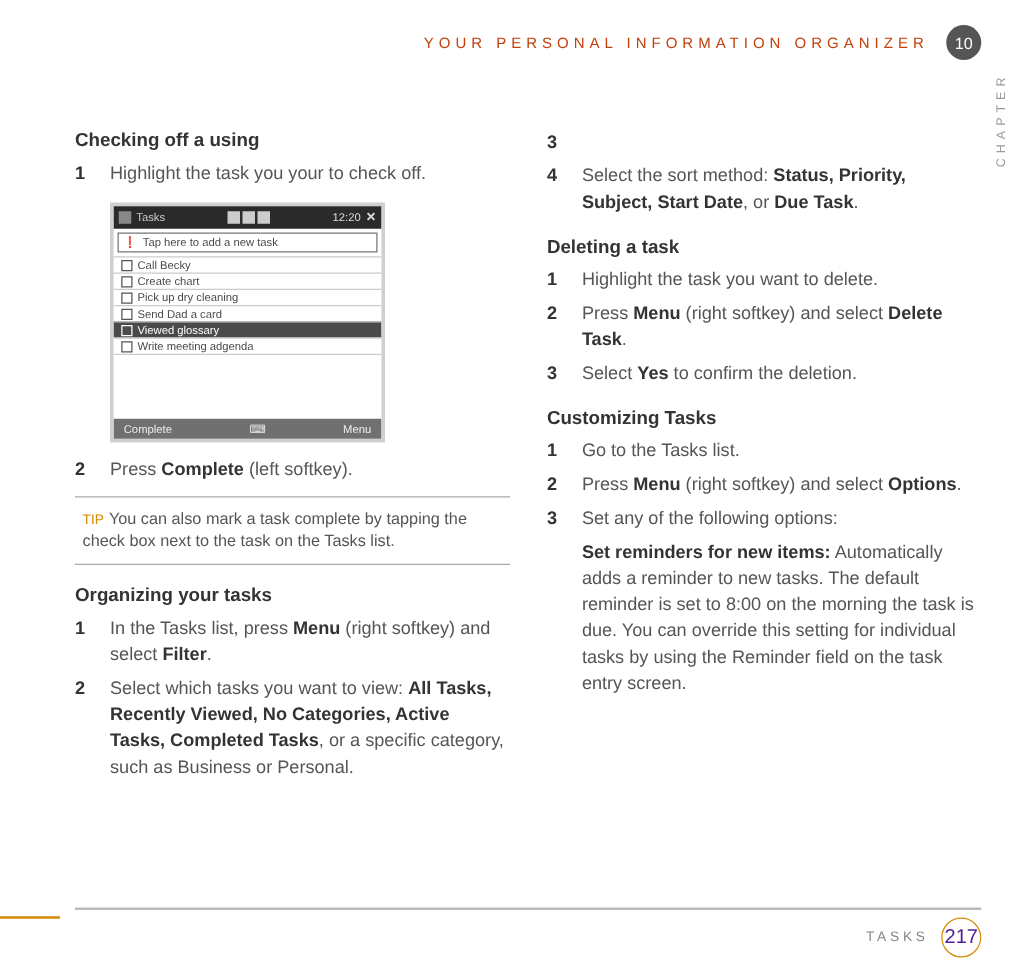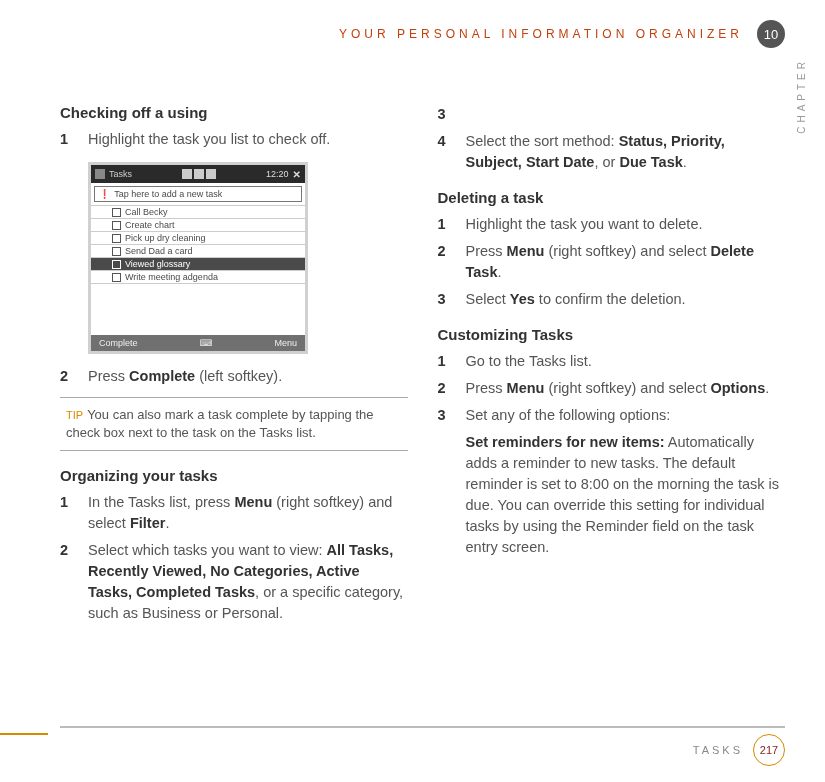--- a/index.html
+++ b/index.html
@@ -17,55 +17,55 @@
   .step .txt b { color: #333; }
   .screenshot { margin: 12px 0 12px 28px; border: 3px solid #d0d0d0; width: 220px; }
   .ss-bar { background: #2a2a2a; height: 18px; display: flex; align-items: center; padding: 0 4px; gap: 2px; }
   .ss-ico { width: 10px; height: 10px; background: #888; }
   .ss-ico.sq { background: #ccc; }
   .ss-time { margin-left: auto; color: #ddd; font-size: 9px; margin-right: 2px; }
   .ss-close { color: #ddd; font-size: 10px; font-weight: bold; }
   .ss-body { background: #fff; }
   .ss-input { margin: 3px; border: 1px solid #777; padding: 2px 4px; font-size: 9px; display: flex; align-items: center; gap: 4px; }
   .ss-list { font-size: 9px; }
-  .ss-row { display: flex; align-items: center; gap: 4px; padding: 1px 21px; border-top: 1px solid #ccc; }
+  .ss-row { display: flex; align-items: center; gap: 4px; padding: 1px 6px; border-top: 1px solid #ccc; }
   .ss-row .cb { width: 9px; height: 9px; border: 1px solid #555; display: inline-block; flex-shrink: 0; }
   .ss-row.sel { background: #4a4a4a; color: #fff; }
   .ss-row.sel .cb { border-color: #fff; }
   .ss-blank { height: 52px; border-top: 1px solid #ccc; }
   .ss-foot { background: #707070; color: #eee; font-size: 9px; display: flex; justify-content: space-between; padding: 3px 8px; }
   .tipbox { border-top: 1px solid #aaa; border-bottom: 1px solid #aaa; padding: 8px 6px; margin: 10px 0 6px; font-size: 13px; line-height: 1.4; color: #555; }
   .tipbox .tip-lbl { color: #d68a00; font-weight: normal; font-size: 11px; margin-right: 4px; }
   .tipbox p + p { margin-top: 6px; }
   .subtext { margin: 4px 0 0 28px; font-size: 14.5px; line-height: 1.45; color: #555; }
   .subtext b { color: #333; }
   .footer { position: absolute; bottom: 16px; left: 60px; right: 40px; border-top: 2px solid #bbb; padding-top: 6px; display: flex; justify-content: flex-end; align-items: center; gap: 10px; }
   .footer-label { letter-spacing: 3px; font-size: 11px; color: #888; }
-  .page-num { width: 32px; height: 32px; border: 1px solid #d68a00; border-radius: 50%; display: flex; align-items: center; justify-content: center; font-size: 11px; color: #7f1d1d; }
+  .page-num { width: 32px; height: 32px; border: 1px solid #d68a00; border-radius: 50%; display: flex; align-items: center; justify-content: center; font-size: 16px; color: #4c1d95; }
   .accent-line { position: absolute; bottom: 47px; left: 0; width: 48px; height: 2px; background: #d68a00; }
 </style>
 </head>
 <body>
 
 <div class="page">
 
   <div class="header">
     <span class="header-title">YOUR PERSONAL INFORMATION ORGANIZER</span>
     <span class="chapter-badge">10</span>
   </div>
   <div class="chapter-vert">CHAPTER</div>
 
   <div class="columns">
 
     <div class="col">
       <div class="section-title">Checking off a using</div>
 
       <div class="step">
         <span class="num">1</span>
-        <span class="txt">Highlight the task you list to check off.</span>
+        <span class="txt">Highlight the task you your to check off.</span>
       </div>
 
       <div class="screenshot">
         <div class="ss-bar">
           <span class="ss-ico"></span>
           <span style="color:#ccc;font-size:9px;margin-left:2px;">Tasks</span>
           <span class="ss-ico sq" style="margin-left:auto"></span>
           <span class="ss-ico sq"></span>
           <span class="ss-ico sq"></span>
           <span class="ss-time">12:20</span>

